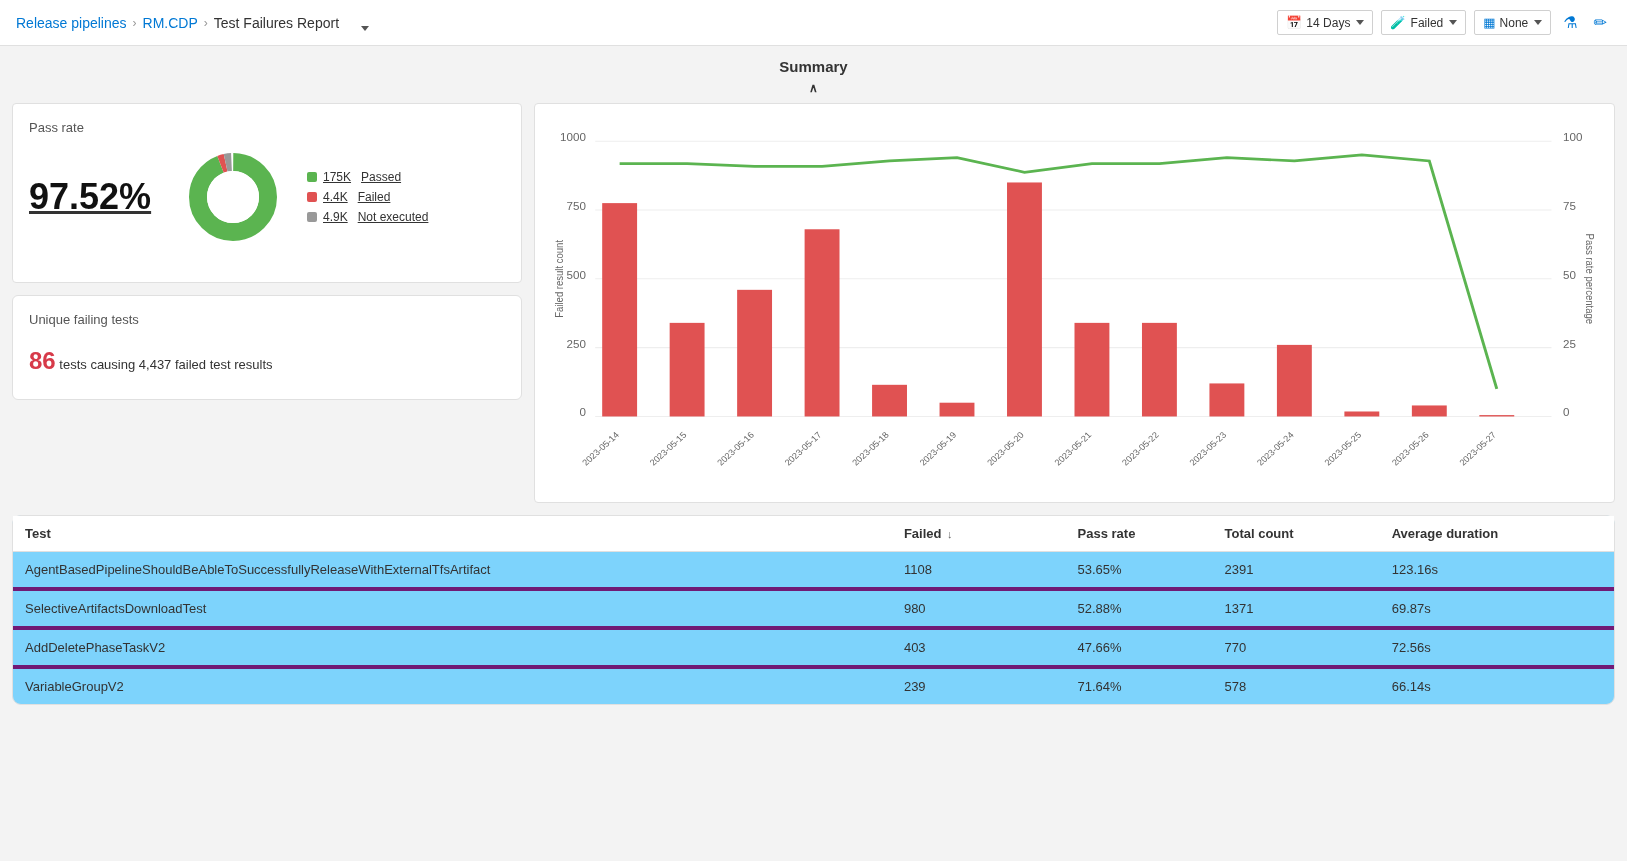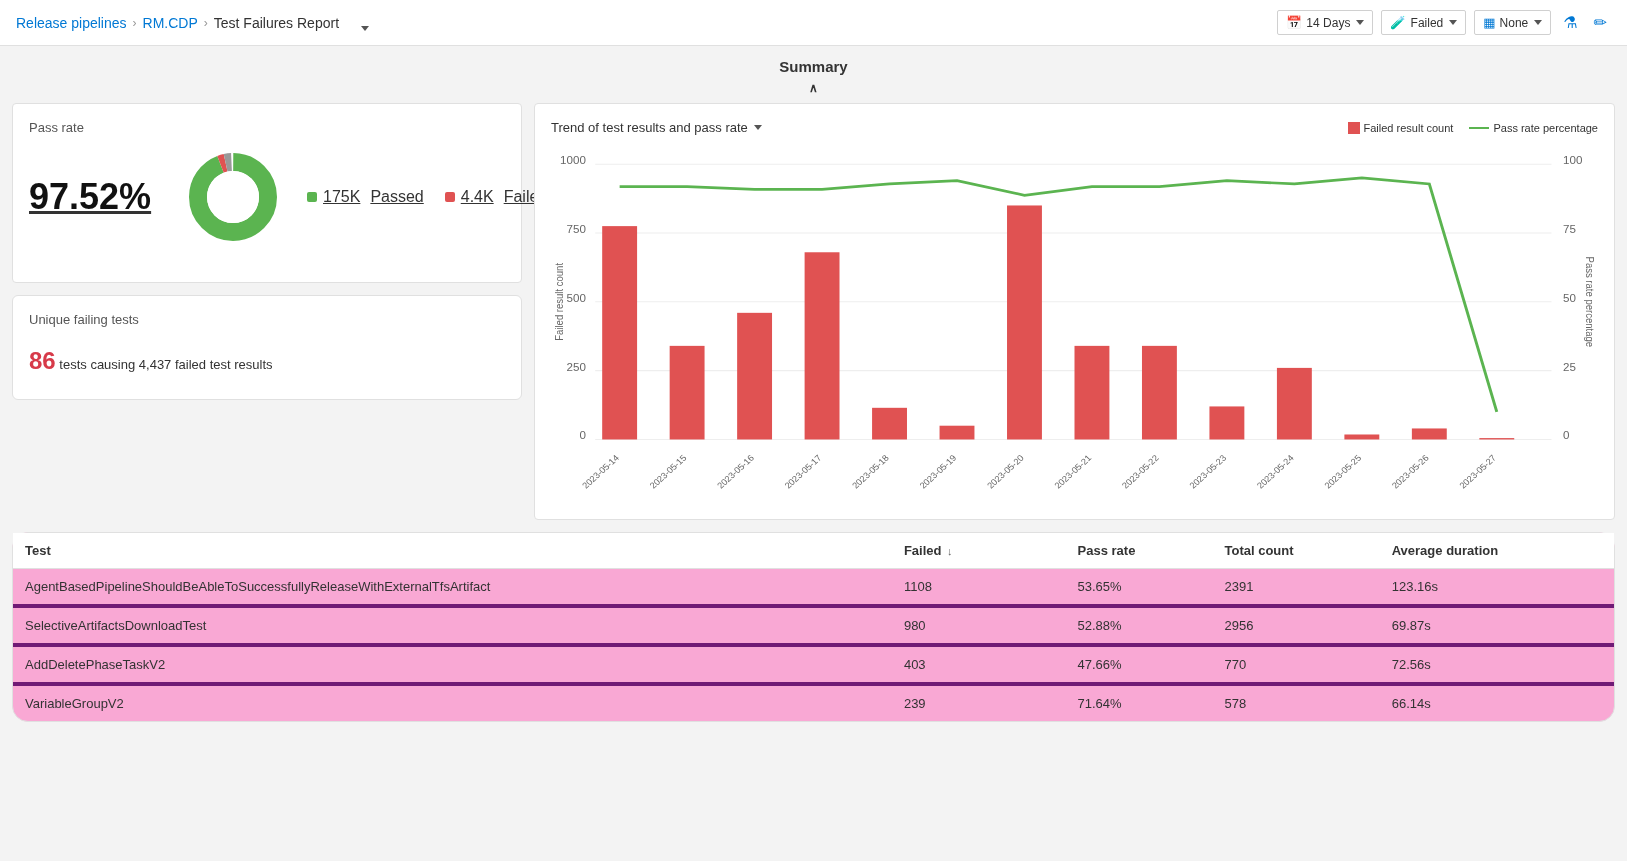--- a/index.html
+++ b/index.html
@@ -117,22 +117,23 @@
 
     .donut-container {
       position: relative;
       width: 100px;
       height: 100px;
     }
     .donut-svg { width: 100px; height: 100px; }
 
     .legend {
       display: flex;
-      gap: 21px;
-      font-size: 16px;
+      flex-direction: column;
+      gap: 6px;
+      font-size: 12px;
     }
     .legend-item {
       display: flex;
       align-items: center;
       gap: 6px;
     }
     .legend-dot {
       width: 10px;
       height: 10px;
       border-radius: 2px;
@@ -158,24 +159,24 @@
     }
     .chart-title { font-size: 13px; color: #333; }
     .chart-area {
       position: relative;
       width: 100%;
       height: 360px;
     }
 
     
     .table-section {
-      background: #f9a8d4;
+      background: #7dd3fc;
       margin: 0 12px 12px 12px;
       border: 1px solid #e0e0e0;
-      border-radius: 16px;
+      border-radius: 9px;
     }
     table {
       width: 100%;
       border-collapse: collapse;
       font-size: 13px;
     }
     th {
       text-align: left;
       padding: 10px 12px;
       color: #333;
@@ -274,35 +275,20 @@
       <div class="card unique-failing-card">
         <div class="card-title">Unique failing tests</div>
         <div class="unique-failing-content">
           <span class="unique-count">86</span>
           <span class="unique-text"> tests causing 4,437 failed test results</span>
         </div>
       </div>
     </div>
 
     <div class="card chart-card">
-      <div class="chart-title-row">
-        <span class="chart-title">Trend of test results and pass rate</span>
-        <span class="chevron-down"></span>
-
-        <div style="margin-left:auto;display:flex;align-items:center;gap:16px;font-size:11px;">
-          <div style="display:flex;align-items:center;gap:4px;">
-            <div style="width:12px;height:12px;background:#e05252;"></div>
-            <span>Failed result count</span>
-          </div>
-          <div style="display:flex;align-items:center;gap:4px;">
-            <div style="width:20px;height:2px;background:#5bb450;"></div>
-            <span>Pass rate percentage</span>
-          </div>
-        </div>
-      </div>
 
       <div class="chart-area">
         <svg width="100%" height="100%" viewBox="0 0 900 340" preserveAspectRatio="none">
 
           <text x="30" y="20" font-size="10" fill="#666" text-anchor="end">1000</text>
           <text x="30" y="85" font-size="10" fill="#666" text-anchor="end">750</text>
           <text x="30" y="150" font-size="10" fill="#666" text-anchor="end">500</text>
           <text x="30" y="215" font-size="10" fill="#666" text-anchor="end">250</text>
           <text x="30" y="280" font-size="10" fill="#666" text-anchor="end">0</text>
 
@@ -378,21 +364,21 @@
     <td></td>
     <td>53.65%</td>
     <td>2391</td>
     <td>123.16s</td>
   </tr>
         <tr>
     <td>SelectiveArtifactsDownloadTest</td>
     <td>980</td>
     <td></td>
     <td>52.88%</td>
-    <td>2956</td>
+    <td>1371</td>
     <td>69.87s</td>
   </tr>
         <tr>
     <td>AddDeletePhaseTaskV2</td>
     <td>403</td>
     <td></td>
     <td>47.66%</td>
     <td>770</td>
     <td>72.56s</td>
   </tr>

